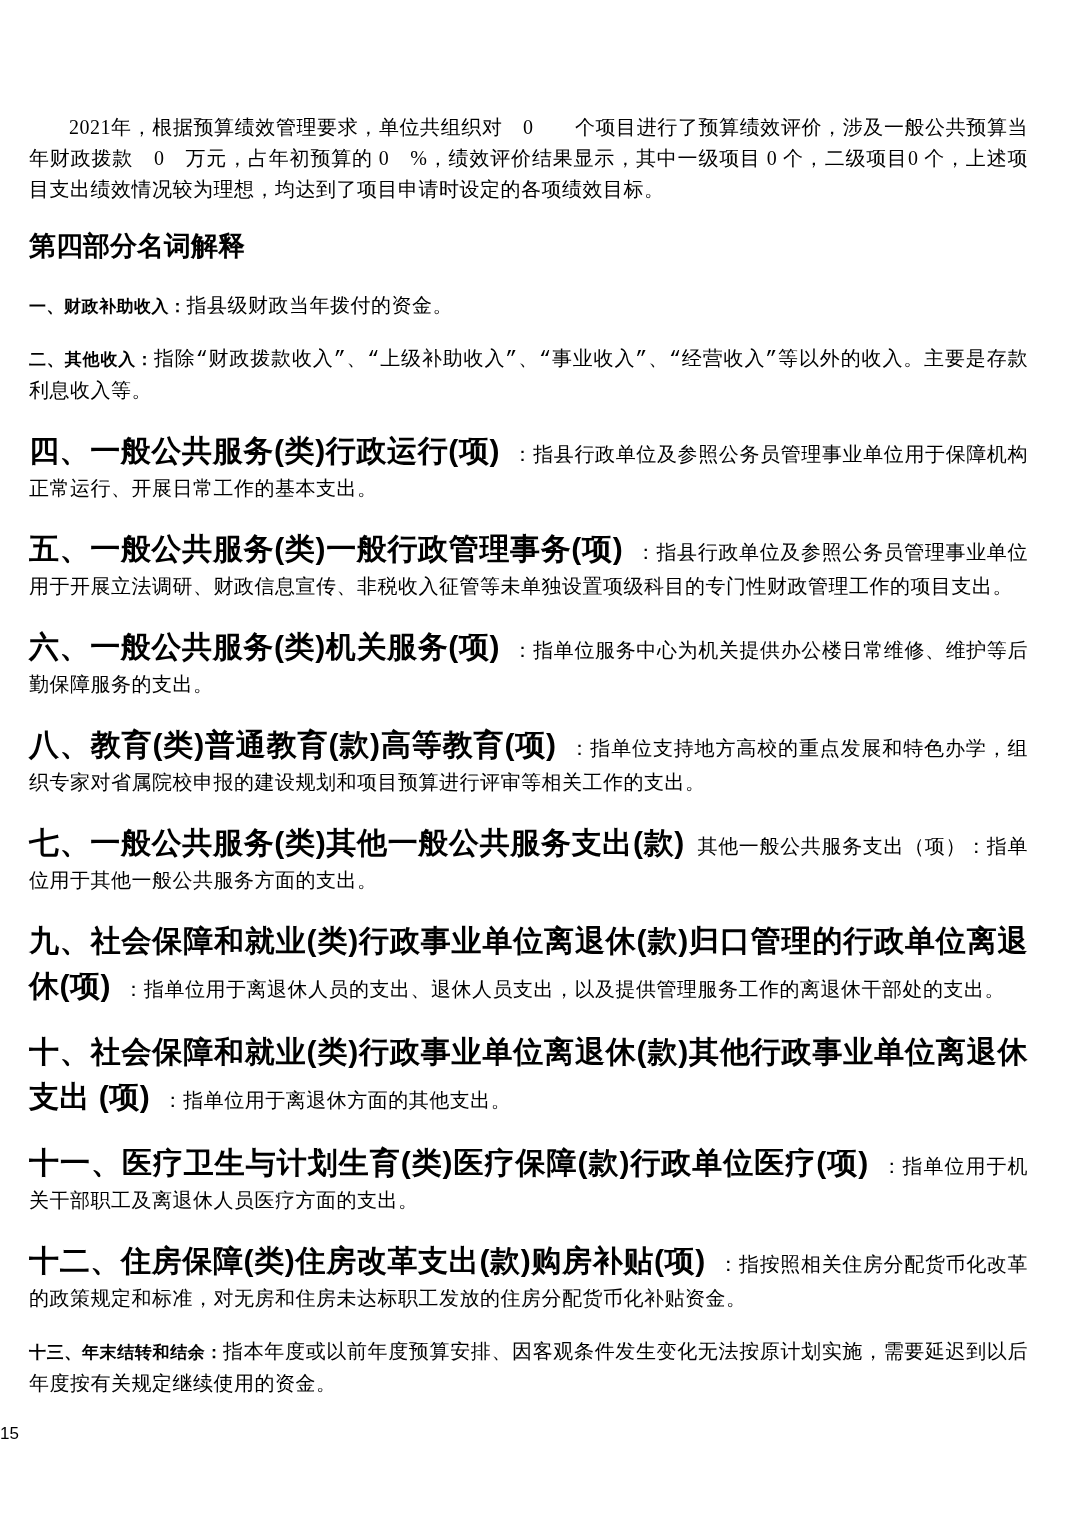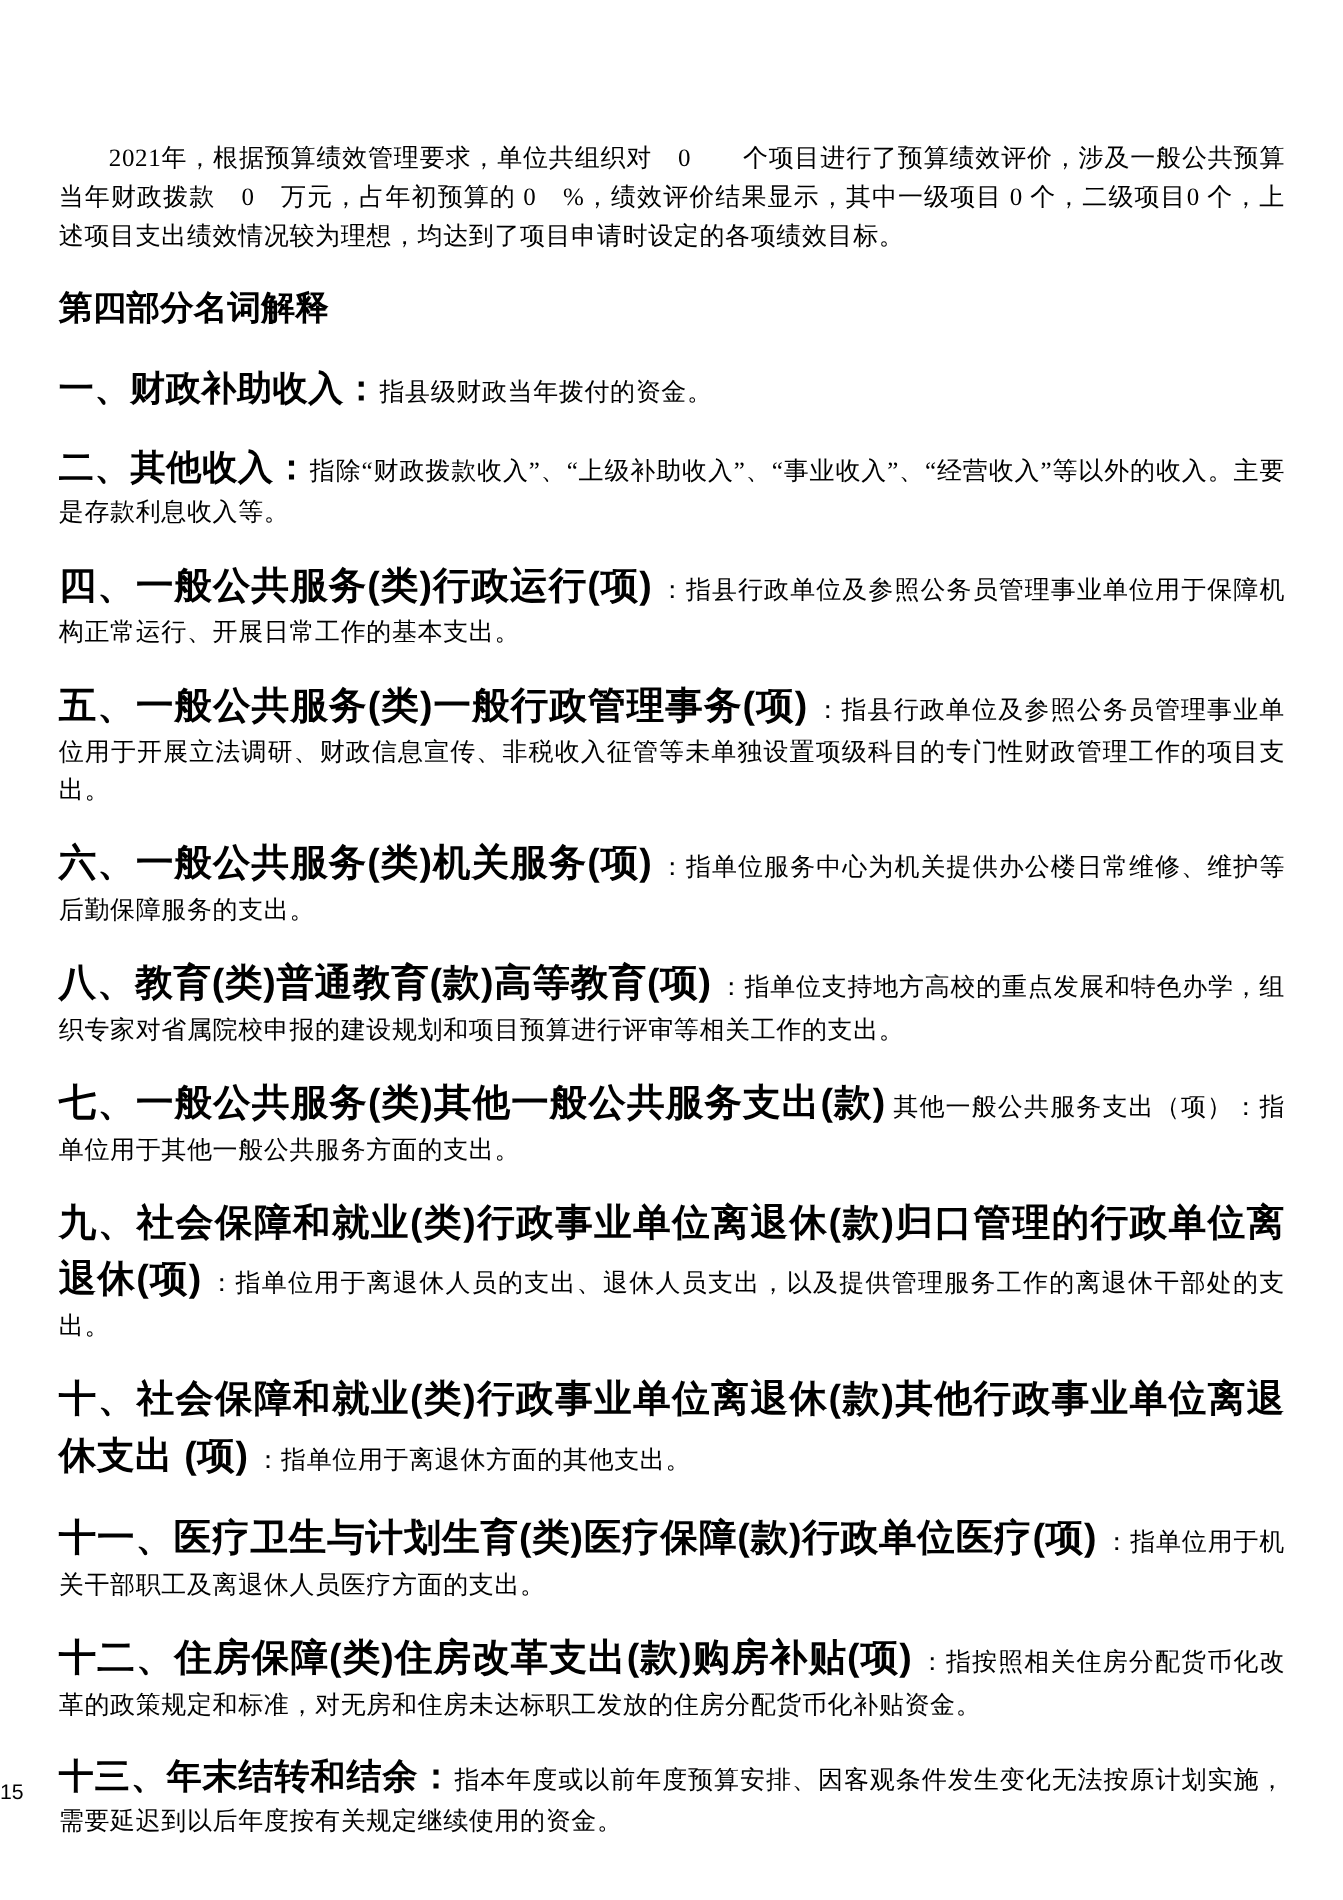--- a/index.html
+++ b/index.html
@@ -8,21 +8,21 @@
     background: #ffffff;
   }
   .page {
     position: relative;
     width: 1074px;
     height: 1520px;
     margin: 0 auto;
     background: #ffffff;
     color: #000000;
     box-sizing: border-box;
-    padding: 112px 46px 0 47px;
+    padding: 112px 46px 0 29px;
     overflow: hidden;
     font-family: "Liberation Serif", serif;
   }
   .intro {
     margin: 0 0 24px 0;
     font-size: 20px;
     line-height: 1.55;
     text-align: justify;
     text-indent: 2em;
     letter-spacing: 0.5px;
@@ -38,24 +38,24 @@
     margin: 0 0 21px 0;
     font-size: 20px;
     line-height: 1.5;
     text-align: justify;
     letter-spacing: 0.5px;
   }
   .term {
     font-family: "Liberation Sans", sans-serif;
     font-weight: bold;
   }
-  .term.small { font-size: 28px; }
+  .term.small { font-size: 17px; }
   .term.large { font-size: 30px; }
   .def {
-    font-family: Liberation Serif, serif;
+    font-family: Liberation Mono, monospace;
     font-weight: normal;
   }
   .page-number {
     position: absolute;
     left: 0;
     right: 0;
     bottom: 76px;
     text-align: left;
     font-family: "Liberation Sans", sans-serif;
     font-size: 17px;

